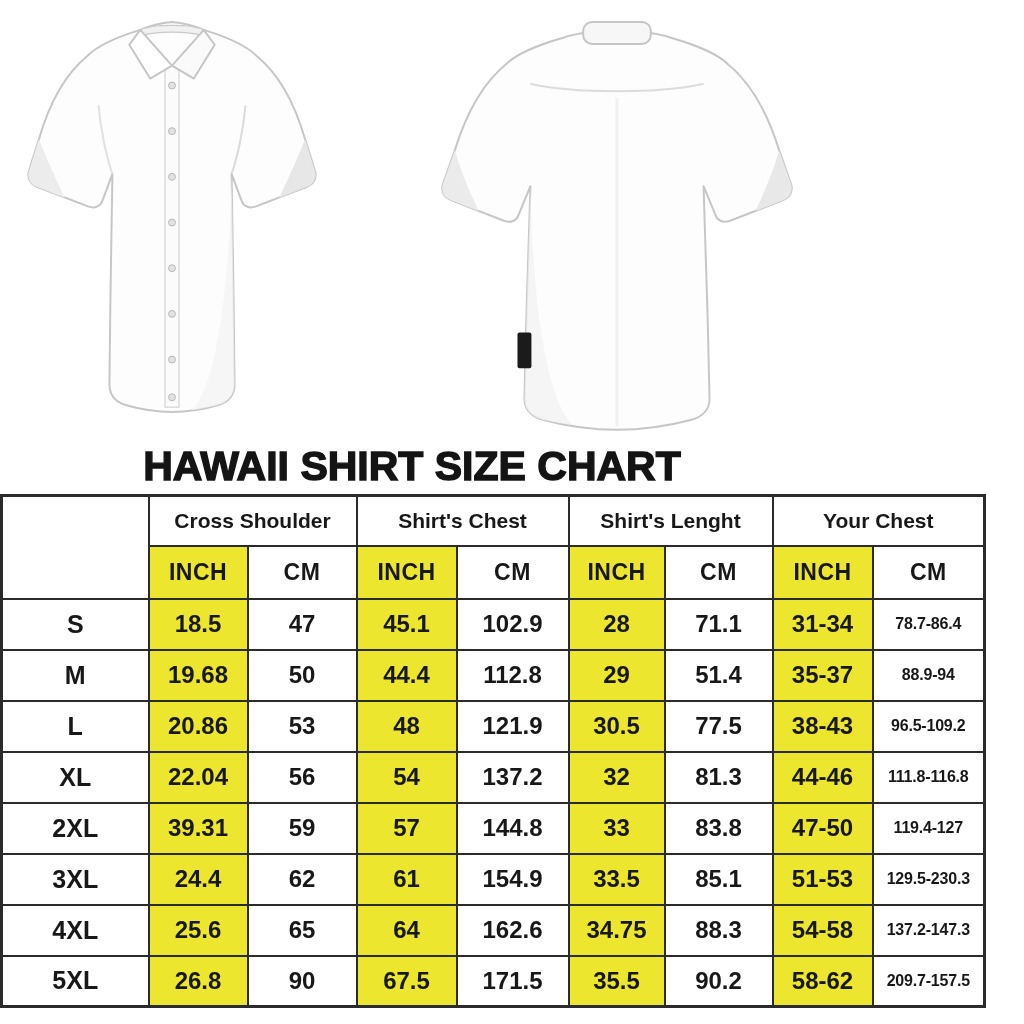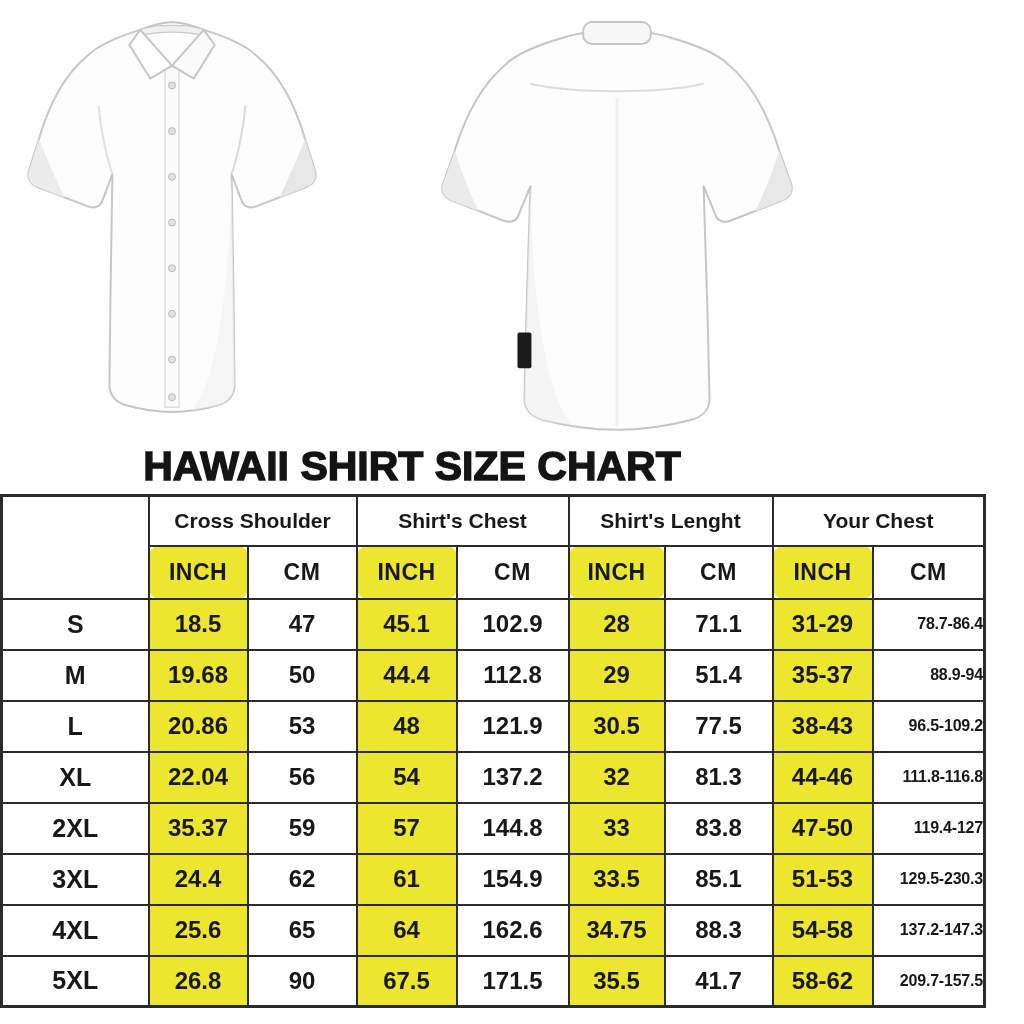--- a/index.html
+++ b/index.html
@@ -49,26 +49,26 @@
     text-align: center;
     vertical-align: middle;
     padding: 0;
     color: #181818;
     background: #ffffff;
   }
   .size-table tr.group-row    { height: 50px; }
   .size-table tr.unit-row     { height: 53px; }
   .size-table tbody tr        { height: 51px; }
   .size-table th.group  { font-size: 21px; font-weight: bold; }
-  .size-table th.unit   { font-size: 23px; font-weight: bold; letter-spacing: .5px; border-radius: 10px; }
+  .size-table th.unit   { font-size: 23px; font-weight: bold; letter-spacing: .5px; }
   .size-table th.corner { background: #ffffff; }
   .size-table th.sizecell { font-size: 25px; font-weight: bold; }
   .size-table td { font-size: 24px; font-weight: bold; }
   .size-table .hl { background: var(--hl); }
-  .size-table td.small { font-size: 16px; letter-spacing: -0.2px; text-align: right; }
+  .size-table td.small { font-size: 16px; letter-spacing: -0.2px; }
 </style>
 </head>
 <body>
 
 <div class="page">
 
   <div class="shirts">
 
     <div class="shirt-front-wrap">
       <svg width="338" height="432" viewBox="0 0 340 435">
@@ -144,21 +144,21 @@
       </thead>
     <tbody>
         <tr>
           <th class="sizecell">S</th>
           <td class="hl">18.5</td>
           <td class="">47</td>
           <td class="hl">45.1</td>
           <td class="">102.9</td>
           <td class="hl">28</td>
           <td class="">71.1</td>
-          <td class="hl">31-29</td>
+          <td class="hl">31-34</td>
           <td class=" small">78.7-86.4</td>
         </tr>
         <tr>
           <th class="sizecell">M</th>
           <td class="hl">19.68</td>
           <td class="">50</td>
           <td class="hl">44.4</td>
           <td class="">112.8</td>
           <td class="hl">29</td>
           <td class="">51.4</td>
@@ -182,21 +182,21 @@
           <td class="">56</td>
           <td class="hl">54</td>
           <td class="">137.2</td>
           <td class="hl">32</td>
           <td class="">81.3</td>
           <td class="hl">44-46</td>
           <td class=" small">111.8-116.8</td>
         </tr>
         <tr>
           <th class="sizecell">2XL</th>
-          <td class="hl">35.37</td>
+          <td class="hl">39.31</td>
           <td class="">59</td>
           <td class="hl">57</td>
           <td class="">144.8</td>
           <td class="hl">33</td>
           <td class="">83.8</td>
           <td class="hl">47-50</td>
           <td class=" small">119.4-127</td>
         </tr>
         <tr>
           <th class="sizecell">3XL</th>
@@ -220,20 +220,20 @@
           <td class="hl">54-58</td>
           <td class=" small">137.2-147.3</td>
         </tr>
         <tr>
           <th class="sizecell">5XL</th>
           <td class="hl">26.8</td>
           <td class="">90</td>
           <td class="hl">67.5</td>
           <td class="">171.5</td>
           <td class="hl">35.5</td>
-          <td class="">41.7</td>
+          <td class="">90.2</td>
           <td class="hl">58-62</td>
           <td class=" small">209.7-157.5</td>
         </tr>
       </tbody>
   </table>
 
 </div>
 
 </body></html>

